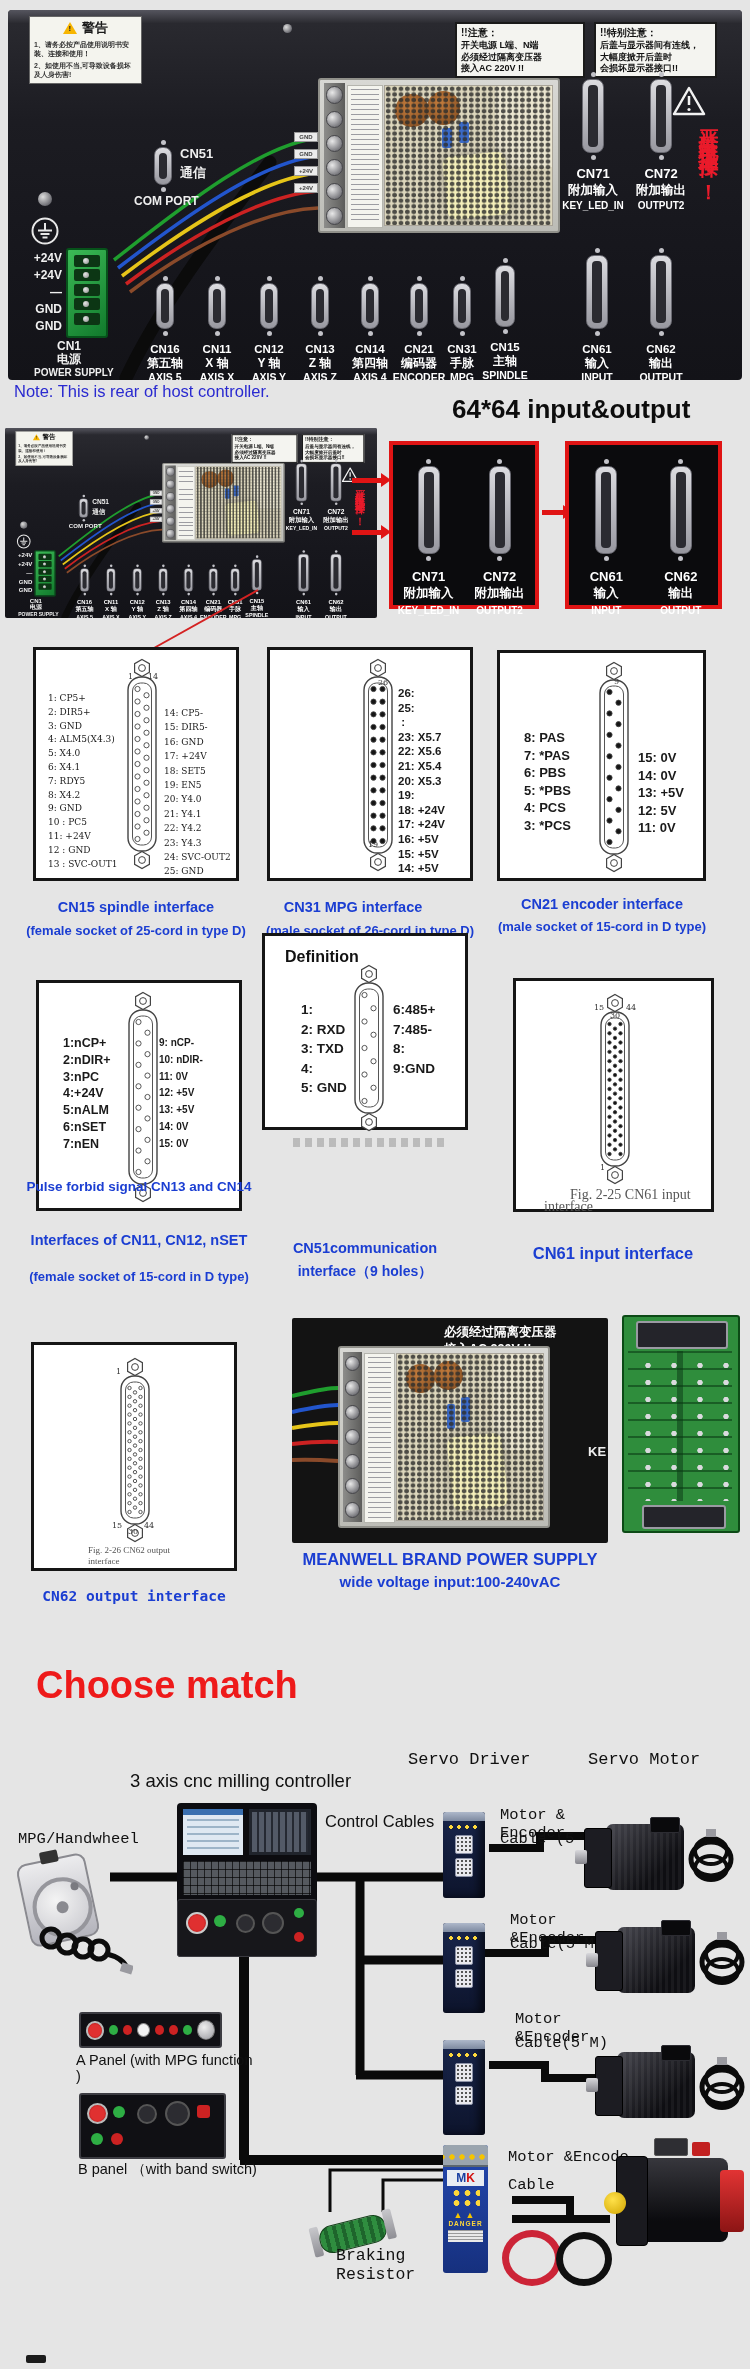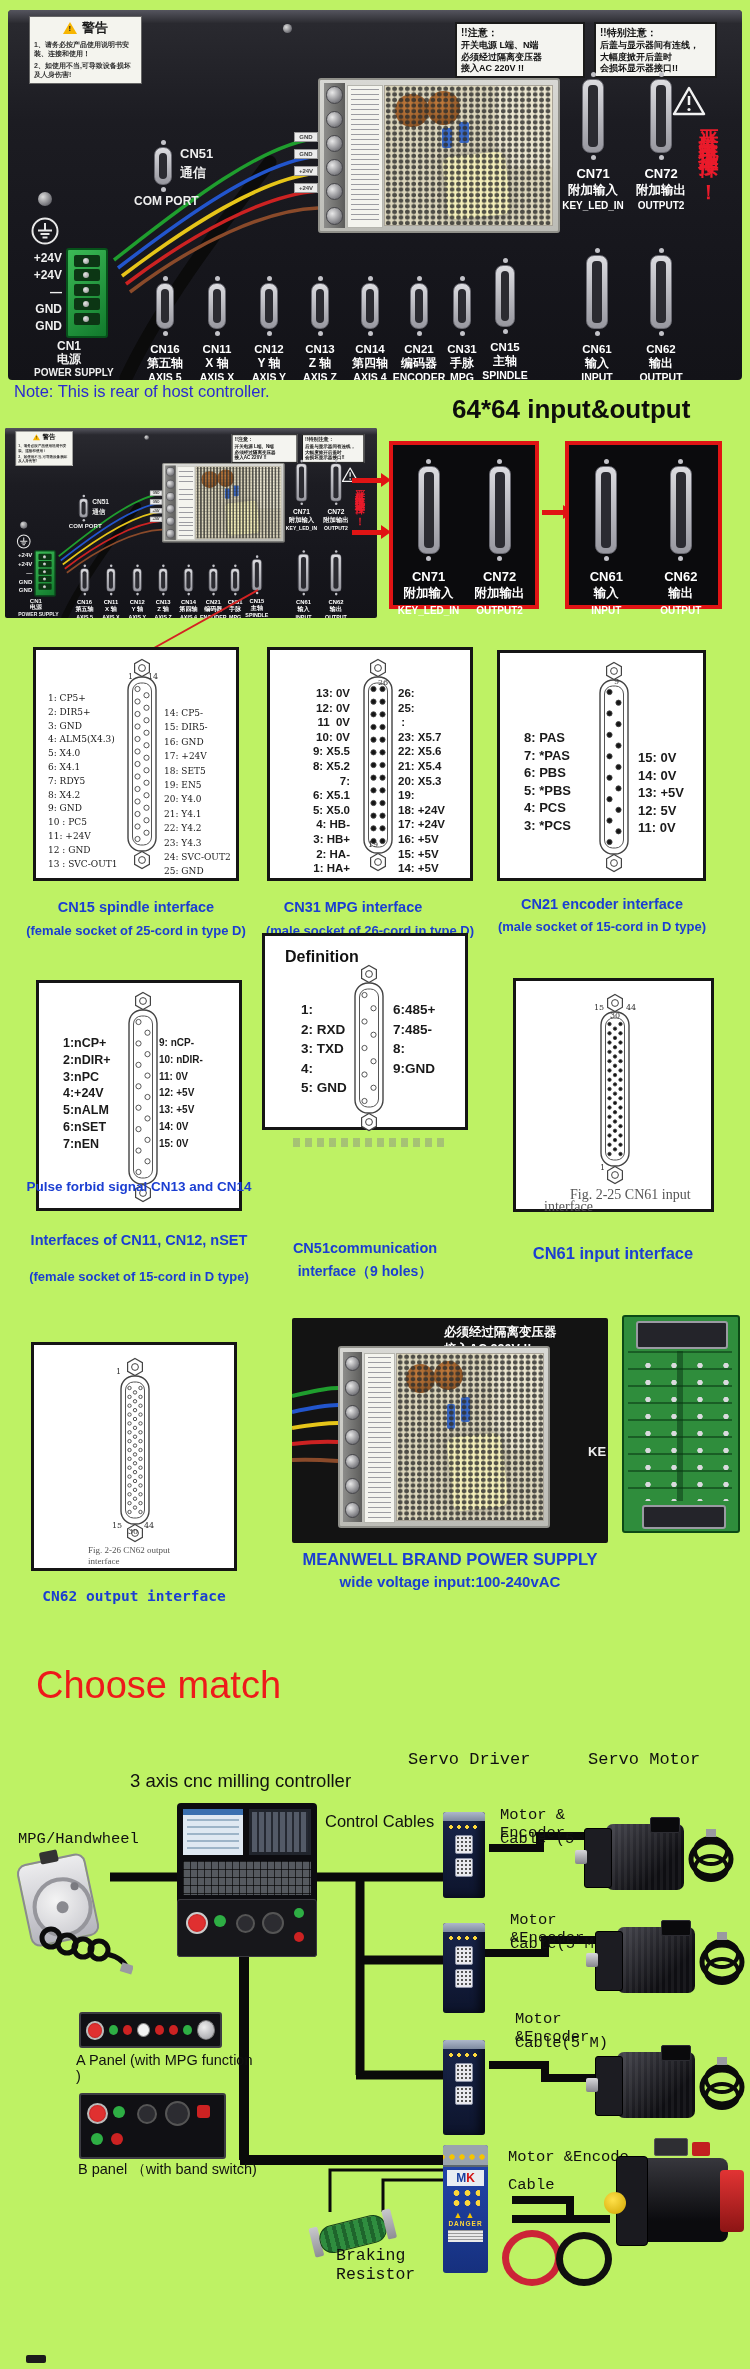--- a/index.html
+++ b/index.html
@@ -1,16 +1,16 @@
 <!DOCTYPE html>
 <html><head>
 <meta charset="utf-8">
 <style>
   html,body{margin:0;padding:0;background:#fff}
-  #page{position:relative;width:750px;height:2369px;background:#bef264;overflow:hidden;
+  #page{position:relative;width:750px;height:2369px;background:#e5e5e5;overflow:hidden;
         font-family:"Liberation Sans",sans-serif;color:#111}
   .abs{position:absolute}
 
   
   .panel{position:absolute;width:734px;height:370px;overflow:hidden;border-radius:4px;
          background:linear-gradient(180deg,#2b2b31,#1c1c22 30%,#16161c 70%,#131318)}
   .tstrip{position:absolute;left:0;top:0;right:0;height:13px;
           background:linear-gradient(180deg,#55555e,#2b2b31)}
   .tscr{position:absolute;width:9px;height:9px;border-radius:50%;
         background:radial-gradient(circle at 35% 35%,#ddd,#66666c 75%)}
@@ -741,21 +741,20 @@
           <circle cx="24.5" cy="124.75" r="2.6" fill="#fff" stroke="#444" stroke-width="0.9"></circle>
           <circle cx="24.5" cy="137.25" r="2.6" fill="#fff" stroke="#444" stroke-width="0.9"></circle>
           <circle cx="24.5" cy="149.75" r="2.6" fill="#fff" stroke="#444" stroke-width="0.9"></circle>
           <circle cx="24.5" cy="162.25" r="2.6" fill="#fff" stroke="#444" stroke-width="0.9"></circle>
           <circle cx="24.5" cy="174.75" r="2.6" fill="#fff" stroke="#444" stroke-width="0.9"></circle>
         </svg></div>
     <span class="pnum" style="left:92px;top:22px">1</span>
     <span class="pnum" style="left:112px;top:22px">14</span>
   </div>
   <div class="pbox" style="left:267px;top:647px;width:206px;height:234px">
-    <div class="plist" style="left:16px;top:36px;width:64px;text-align:right;font-size:11.5px;line-height:14.6px;font-weight:bold"><div>13: 0V</div><div>12: 0V</div><div>11  0V</div><div>10: 0V</div><div>9: X5.5</div><div>8: X5.2</div><div>7:</div><div>6: X5.1</div><div>5: X5.0</div><div>4: HB-</div><div>3: HB+</div><div>2: HA-</div><div>1: HA+</div></div>
     <div class="plist" style="left:128px;top:36px;font-size:11.5px;line-height:14.6px;font-weight:bold"><div>26:</div><div>25:</div><div> :</div><div>23: X5.7</div><div>22: X5.6</div><div>21: X5.4</div><div>20: X5.3</div><div>19:</div><div>18: +24V</div><div>17: +24V</div><div>16: +5V</div><div>15: +5V</div><div>14: +5V</div></div>
     <div class="dsub" style="left:88px;top:8px;width:40px;height:214px"><svg width="40" height="214" viewBox="0 0 40 214">
           <polygon points="20.0,1.5 27.4,5.7 27.4,14.2 20.0,18.5 12.6,14.3 12.6,5.7" fill="#fff" stroke="#444" stroke-width="1.2"></polygon>
           <circle cx="20" cy="10" r="3.4" fill="#fff" stroke="#444" stroke-width="1"></circle>
           <polygon points="20.0,195.5 27.4,199.8 27.4,208.3 20.0,212.5 12.6,208.3 12.6,199.8" fill="#fff" stroke="#444" stroke-width="1.2"></polygon>
           <circle cx="20" cy="204" r="3.4" fill="#fff" stroke="#444" stroke-width="1"></circle>
           <rect x="6" y="19" width="28" height="176" rx="13" fill="#fff" stroke="#444" stroke-width="1.4"></rect>
           <rect x="10.5" y="25" width="19" height="164" rx="8" fill="#fff" stroke="#555" stroke-width="1"></rect>
           <circle cx="15.5" cy="31" r="2.6" fill="#151515" stroke="#444" stroke-width="0.9"></circle>
           <circle cx="15.5" cy="43.666666666666664" r="2.6" fill="#151515" stroke="#444" stroke-width="0.9"></circle>
@@ -1038,21 +1037,21 @@
 
   <div class="gboard" style="left:622px;top:1315px;width:118px;height:218px">
     <div class="gbconn" style="left:12px;top:4px;width:88px;height:24px"></div>
     <div class="gbrows"></div>
     <div class="gbconn" style="left:18px;top:188px;width:80px;height:20px"></div>
   </div>
 
   <div class="cap" style="left:300px;top:1550px;width:300px;font-size:16.5px">MEANWELL BRAND POWER SUPPLY</div>
   <div class="cap" style="left:300px;top:1573px;width:300px;font-size:15px">wide voltage input:100-240vAC</div>
 
-  <div class="abs" style="left:36px;top:1664px;font-size:38px;font-weight:normal;color:#ee1a1a">Choose match</div>
+  <div class="abs" style="left:36px;top:1664px;font-size:38px;font-weight:bold;color:#ee1a1a">Choose match</div>
 
   <div class="abs" style="left:0;top:1740px;width:750px;height:629px">
 
     <svg class="abs" style="left:0;top:0" width="750" height="629">
       <path d="M110,137 H177" stroke="#0a0a0a" stroke-width="9"></path>
       <path d="M317,137 H443" stroke="#0a0a0a" stroke-width="9"></path>
       <path d="M360,137 V335" stroke="#0a0a0a" stroke-width="9"></path>
       <path d="M356,220 H443" stroke="#0a0a0a" stroke-width="9"></path>
       <path d="M356,335 H443" stroke="#0a0a0a" stroke-width="9"></path>
       <path d="M244,217 V420" stroke="#0a0a0a" stroke-width="10"></path>

